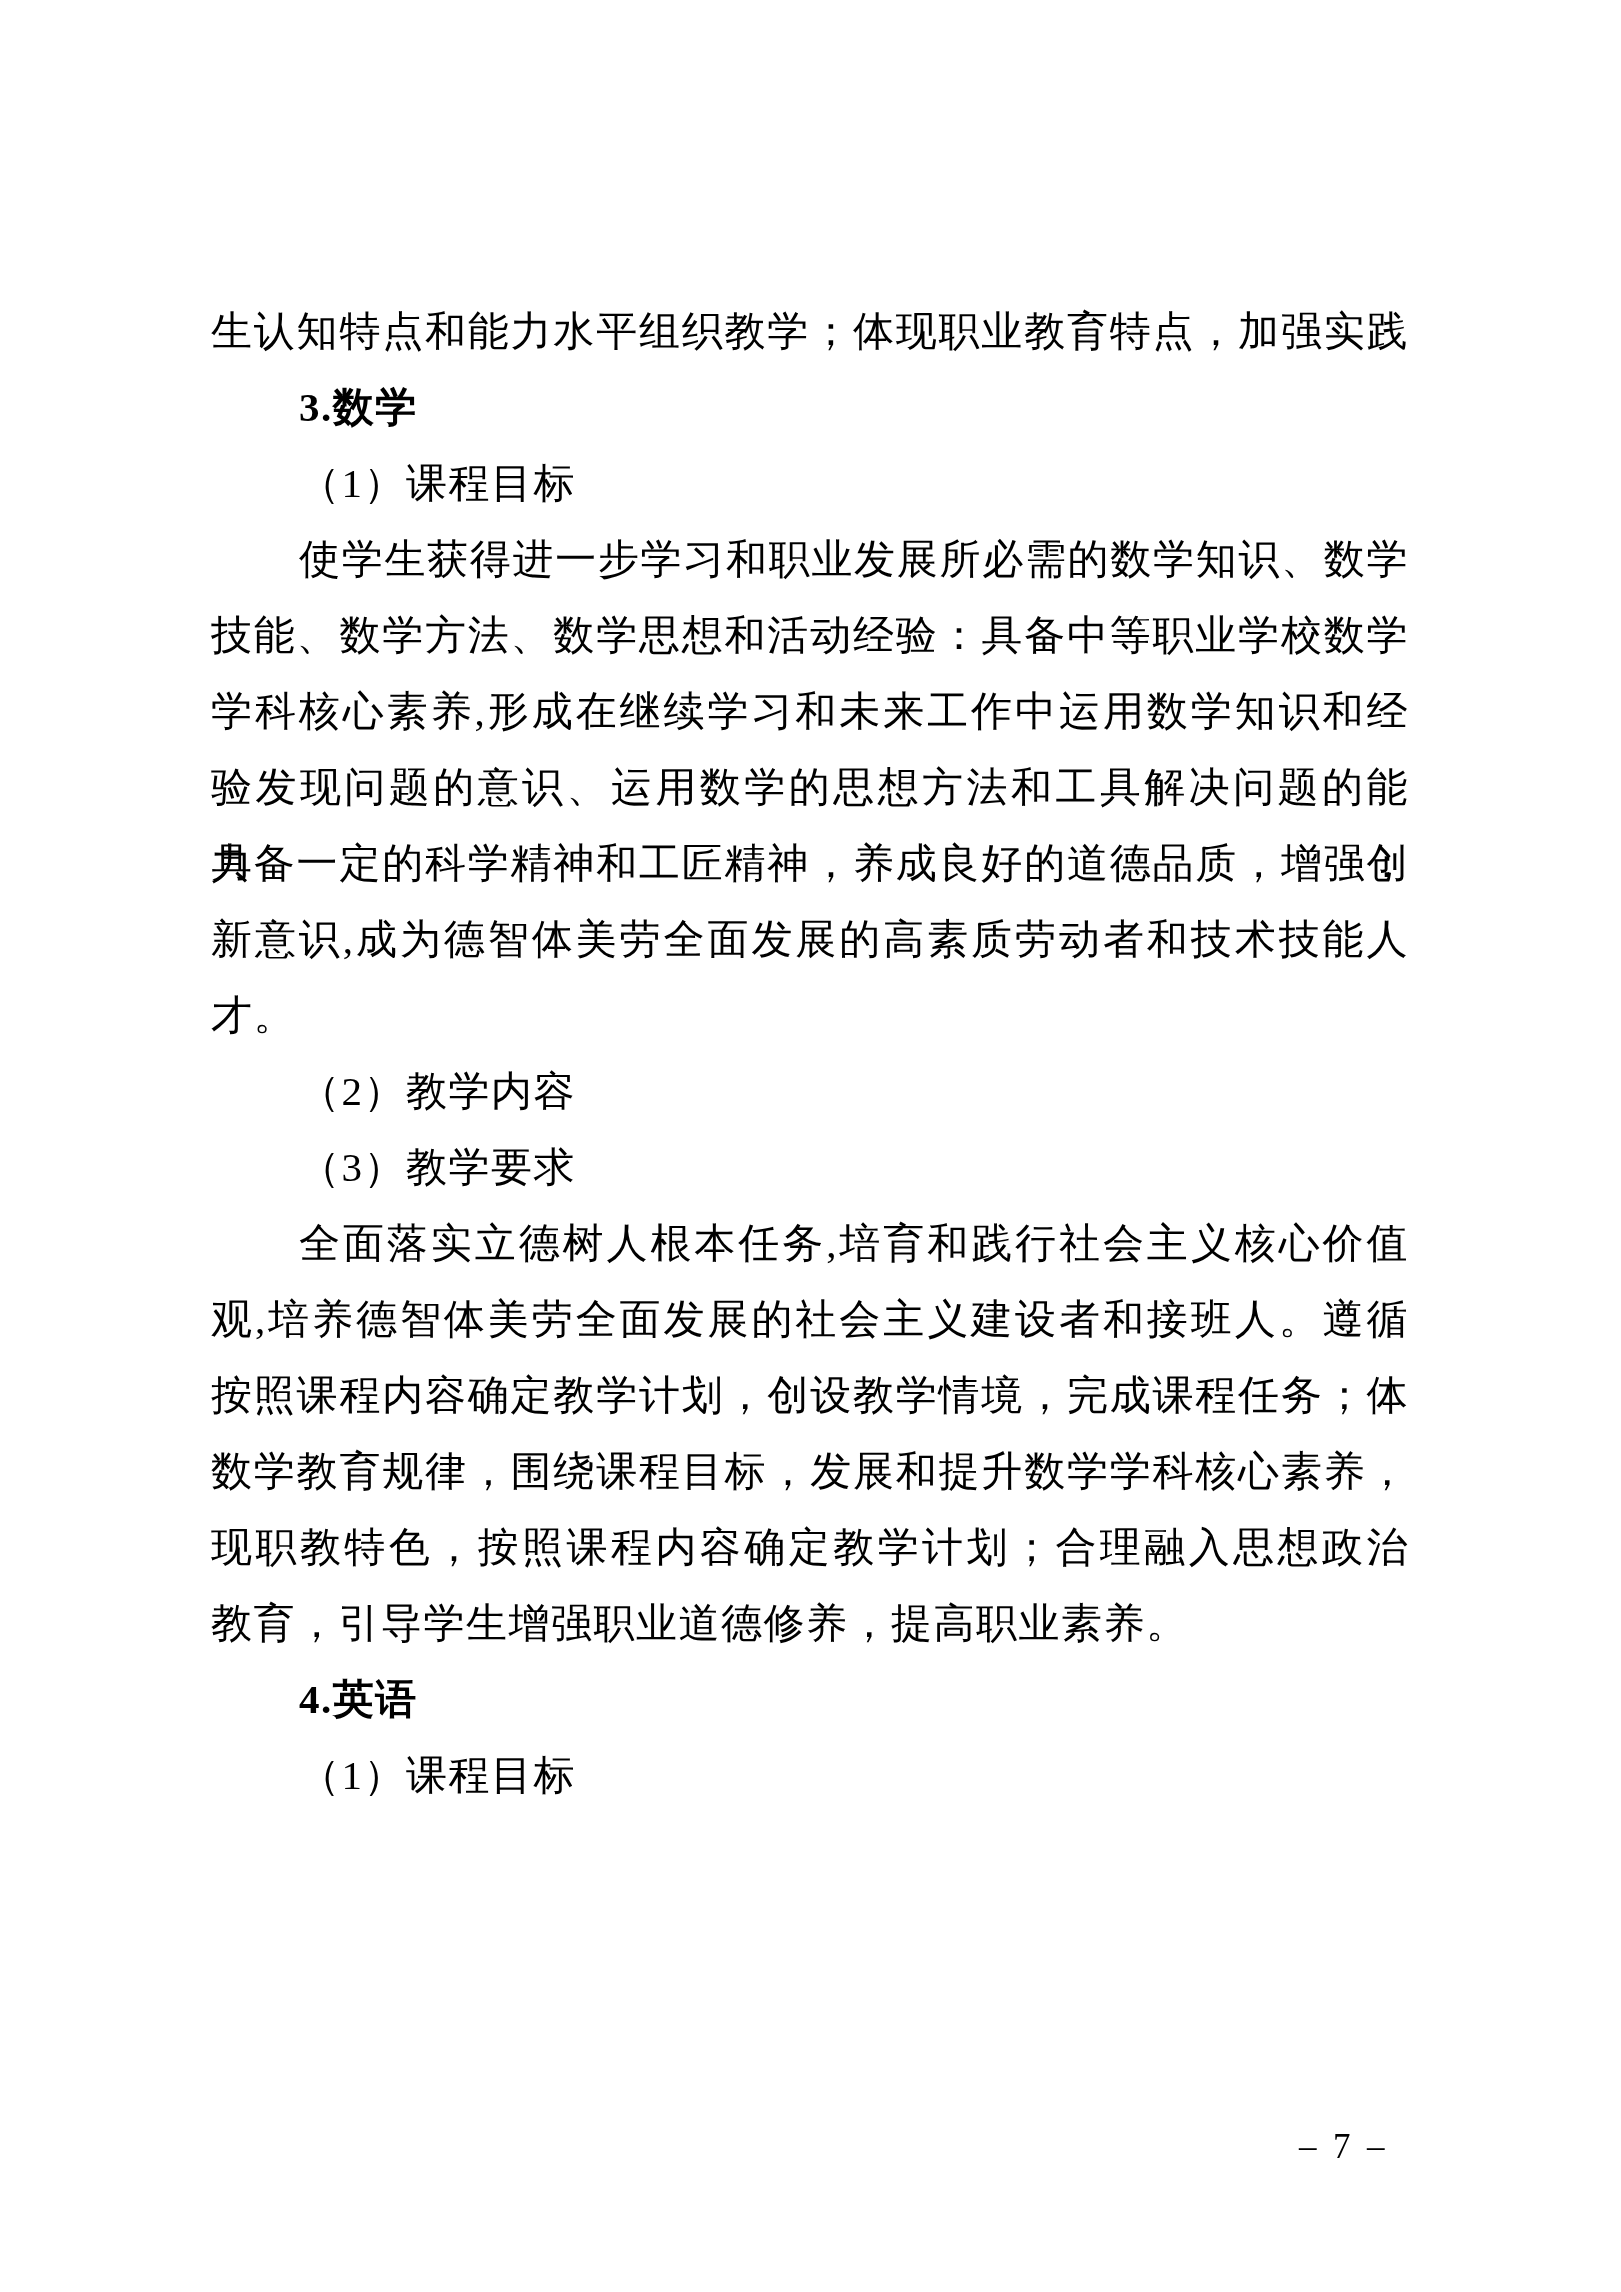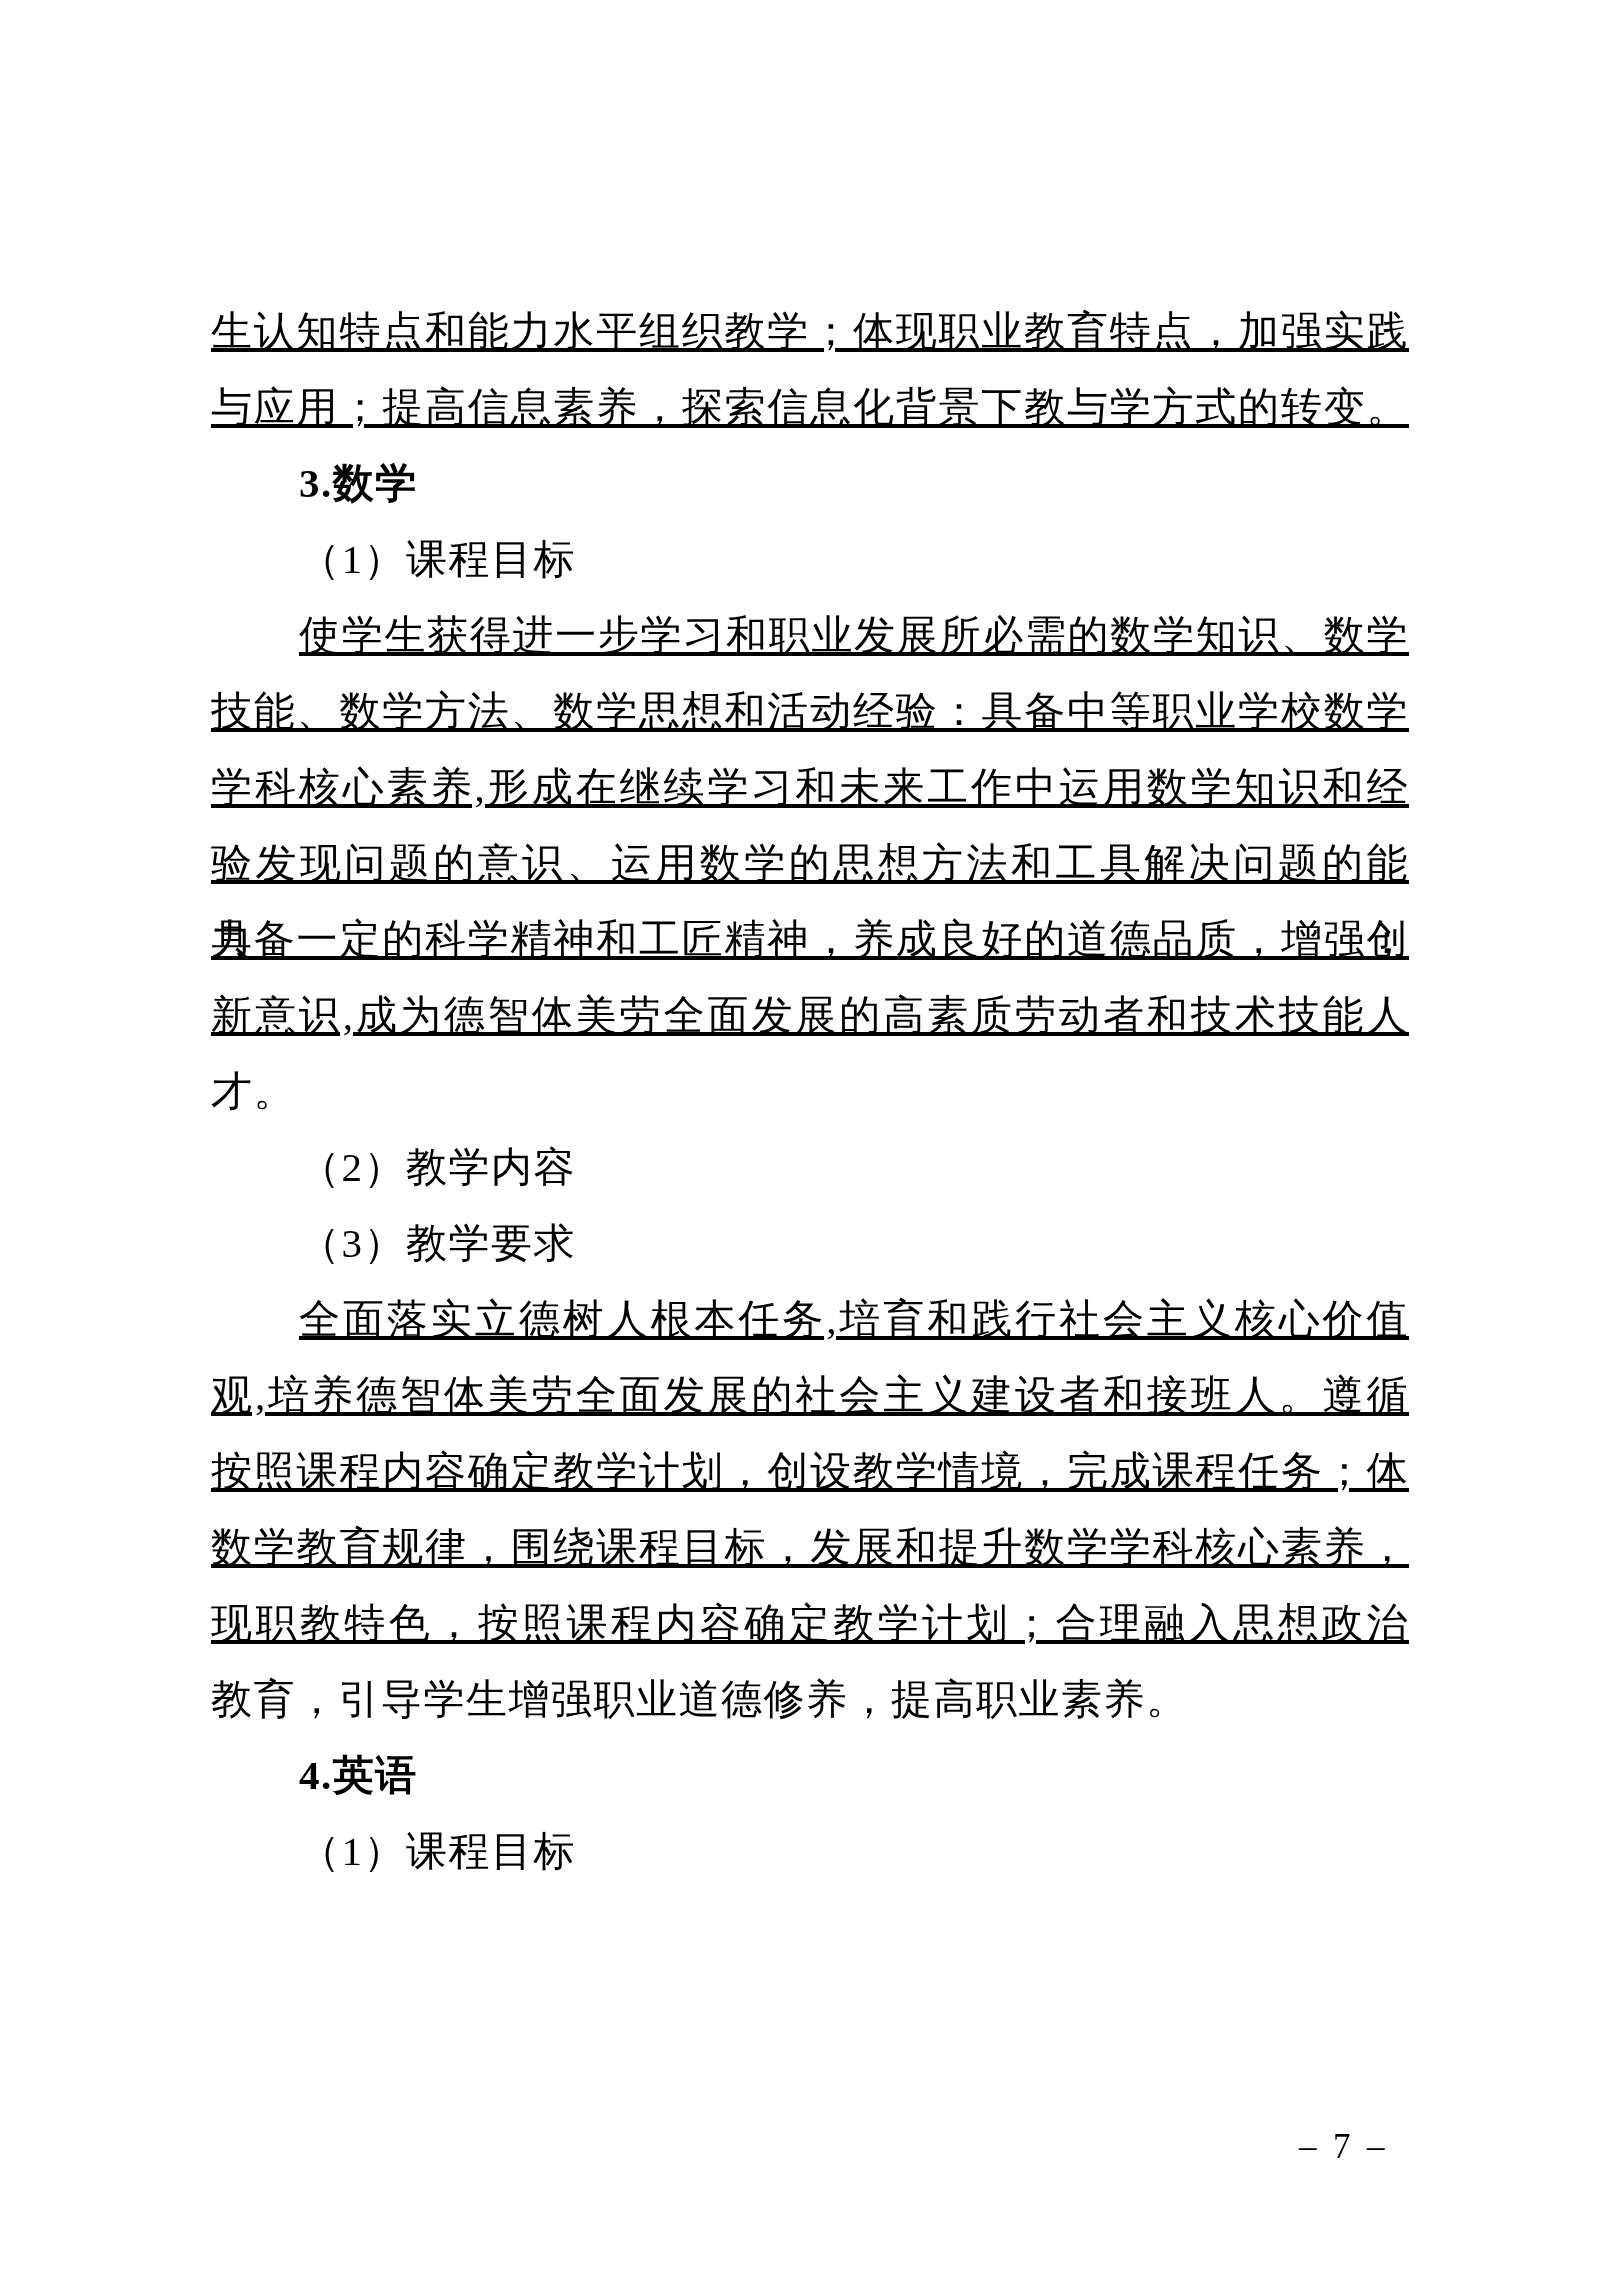--- a/index.html
+++ b/index.html
@@ -26,21 +26,20 @@
     height: 76px;
     line-height: 76px;
     font-size: 41px;
     letter-spacing: 1.5px;
     color: #000000;
   }
   .full {
     text-align: justify;
     text-align-last: justify;
     text-justify: inter-character;
-    text-decoration: underline;
   }
   .indent {
     text-indent: 88px;
   }
   .heading {
     font-weight: bold;
   }
   .page-footer {
     position: absolute;
     left: 1299px;
@@ -53,21 +52,20 @@
     text-align: left;
     font-family: "Liberation Serif", "DejaVu Serif", serif;
   }
 </style>
 </head>
 <body>
 
 <div class="page">
   <div class="doc-body">
     <div class="line full">生认知特点和能力水平组织教学；体现职业教育特点，加强实践</div>
-    <div class="line full">与应用；提高信息素养，探索信息化背景下教与学方式的转变。</div>
     <div class="line indent heading">3.数学</div>
     <div class="line indent">（1）课程目标</div>
     <div class="line full indent">使学生获得进一步学习和职业发展所必需的数学知识、数学</div>
     <div class="line full">技能、数学方法、数学思想和活动经验：具备中等职业学校数学</div>
     <div class="line full">学科核心素养,形成在继续学习和未来工作中运用数学知识和经</div>
     <div class="line full">验发现问题的意识、运用数学的思想方法和工具解决问题的能力：</div>
     <div class="line full">具备一定的科学精神和工匠精神，养成良好的道德品质，增强创</div>
     <div class="line full">新意识,成为德智体美劳全面发展的高素质劳动者和技术技能人</div>
     <div class="line">才。</div>
     <div class="line indent">（2）教学内容</div>

